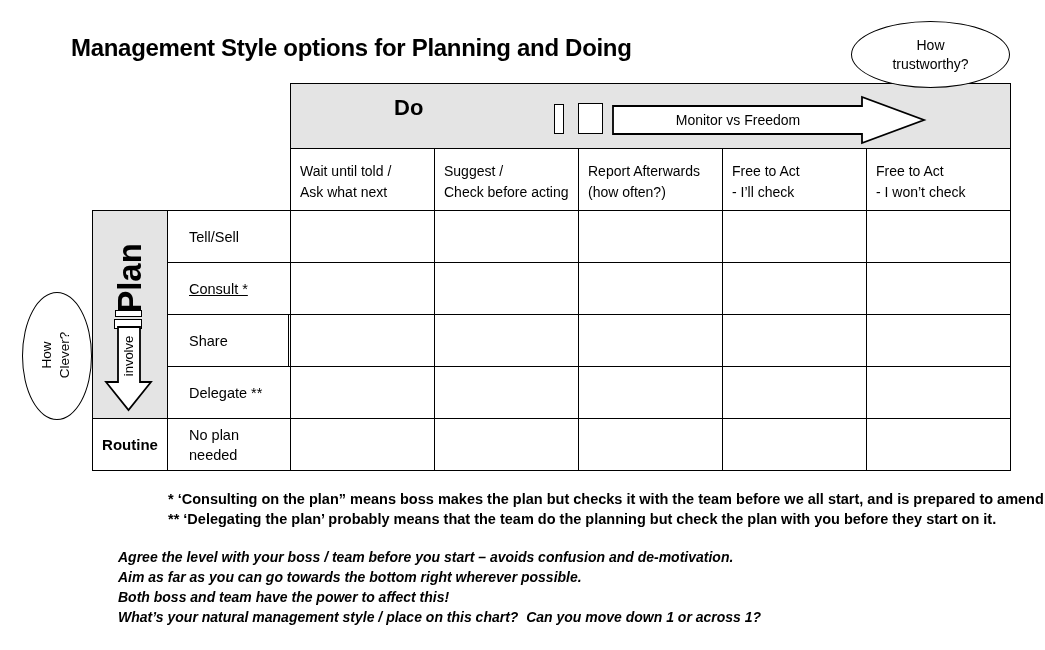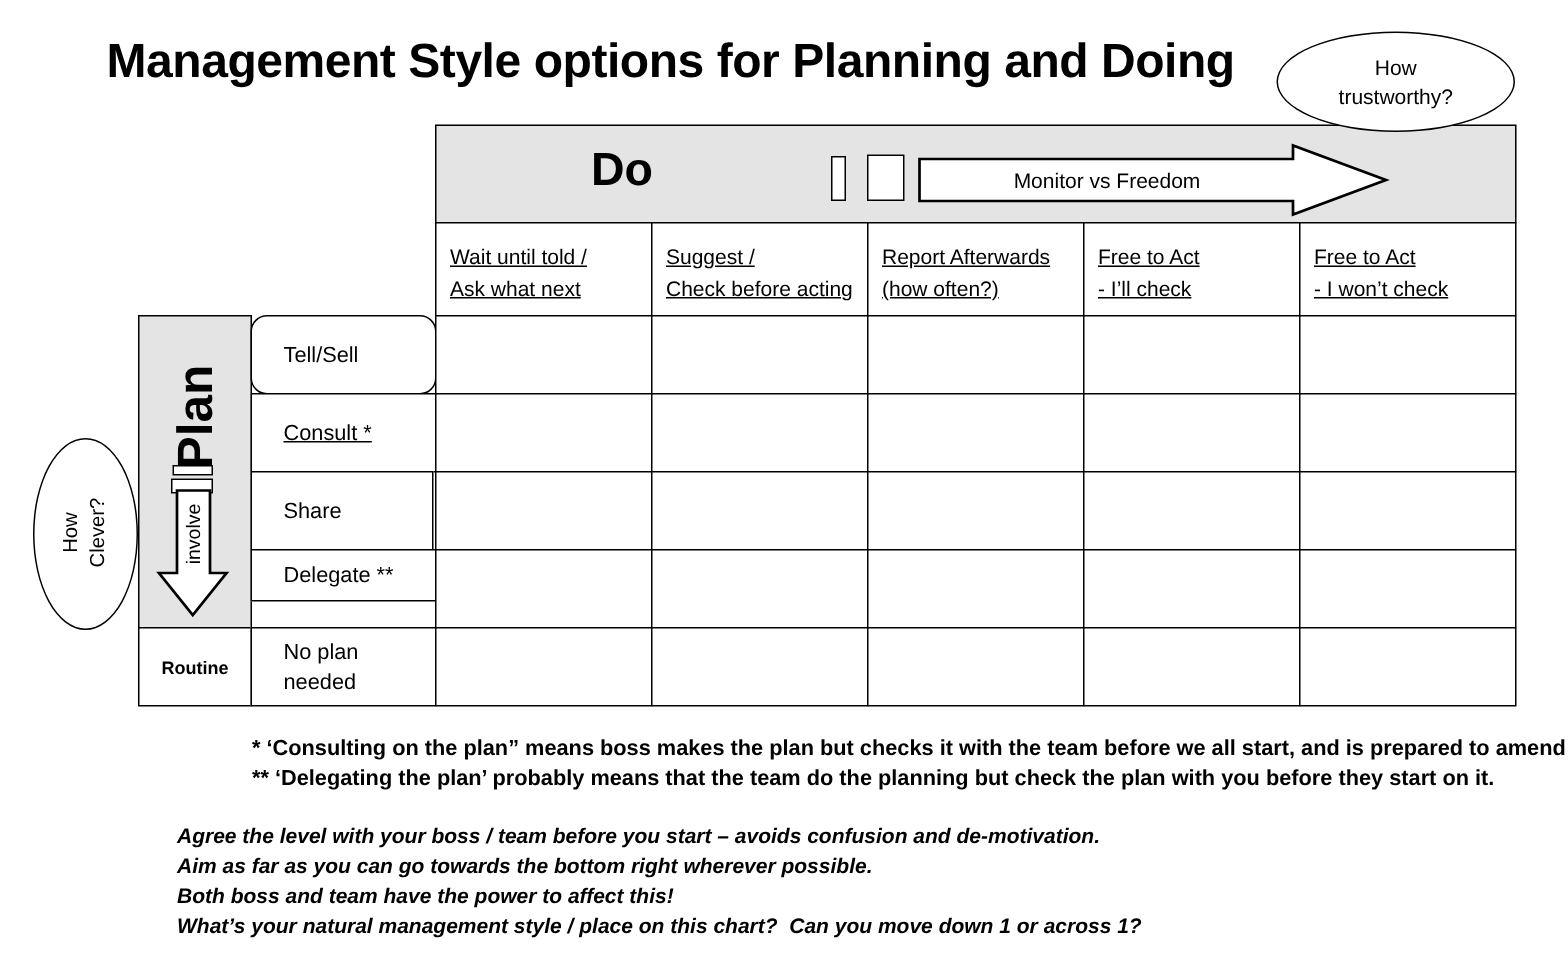--- a/index.html
+++ b/index.html
@@ -8,23 +8,23 @@
     width: 1045px;
     height: 650px;
     background: #ffffff;
     font-family: "Liberation Sans", sans-serif;
     color: #000000;
     overflow: hidden;
   }
   .page-title {
     position: absolute;
     left: 71px;
-    top: 22px;
+    top: 34px;
     margin: 0;
-    font-size: 32px;
+    font-size: 24px;
     font-weight: 600;
     letter-spacing: -0.3px;
     white-space: pre;
   }
   .band {
     position: absolute;
     background: #e4e4e4;
     border: 1px solid #000;
     box-sizing: border-box;
     z-index: 1;
@@ -34,42 +34,41 @@
     background: #ffffff;
     border: 1px solid #000;
     box-sizing: border-box;
     z-index: 1;
   }
   .hdr {
     padding: 12px 6px 16px 9px;
     font-size: 14px;
     line-height: 21px;
     white-space: pre-line;
-    text-decoration: underline;
   }
   .rowlab {
     display: flex;
     align-items: center;
     padding-left: 21px;
     font-size: 14.5px;
     line-height: 20px;
     white-space: pre-line;
   }
   .routine {
     display: flex;
     align-items: center;
     justify-content: center;
-    font-size: 12px;
+    font-size: 15px;
     font-weight: bold;
   }
   .do-label {
     position: absolute;
     left: 394px;
     top: 95px;
-    font-size: 31px;
+    font-size: 22px;
     font-weight: 600;
     z-index: 2;
   }
   .plan-label {
     position: absolute;
     left: 64px;
     top: 260px;
     width: 130px;
     height: 36px;
     transform: rotate(-90deg);
@@ -167,24 +166,24 @@
   <div class="plan-label">Plan</div>
   <div class="mini-rect" style="left:115px; top:310px; width:27px; height:7px;"></div>
   <div class="mini-rect" style="left:114px; top:319px; width:28px; height:10px;"></div>
   <svg class="arrow-svg" style="left:104px; top:326px;" width="48" height="85" viewBox="0 0 48 85">
     <polygon points="14,1 36,1 36,56 47,56 24.5,84 2,56 14,56" fill="#ffffff" stroke="#000000" stroke-width="1.8"></polygon>
     <text transform="translate(29,30) rotate(-90)" text-anchor="middle" font-size="13">involve</text>
   </svg>
 
   <div class="cell routine" style="left:92px; top:418px; width:76px; height:53px;">Routine</div>
 
-  <div class="cell rowlab" style="left:167px; top:210px; width:124px; height:53px;border-radius:11px;">Tell/Sell</div>
+  <div class="cell rowlab" style="left:167px; top:210px; width:124px; height:53px;">Tell/Sell</div>
   <div class="cell rowlab" style="left:167px; top:262px; width:124px; height:53px;text-decoration:underline;">Consult *</div>
   <div class="cell rowlab" style="left:167px; top:314px; width:122px; height:53px;">Share</div>
-  <div class="cell rowlab" style="left:167px; top:366px; width:124px; height:35px;">Delegate **</div>
+  <div class="cell rowlab" style="left:167px; top:366px; width:124px; height:53px;">Delegate **</div>
   <div class="cell rowlab" style="left:167px; top:418px; width:124px; height:53px;">No plan
 needed</div>
 
   <div class="cell" style="left:290px; top:210px; width:145px; height:53px;"></div>
   <div class="cell" style="left:434px; top:210px; width:145px; height:53px;"></div>
   <div class="cell" style="left:578px; top:210px; width:145px; height:53px;"></div>
   <div class="cell" style="left:722px; top:210px; width:145px; height:53px;"></div>
   <div class="cell" style="left:866px; top:210px; width:145px; height:53px;"></div>
 
   <div class="cell" style="left:290px; top:262px; width:145px; height:53px;"></div>

